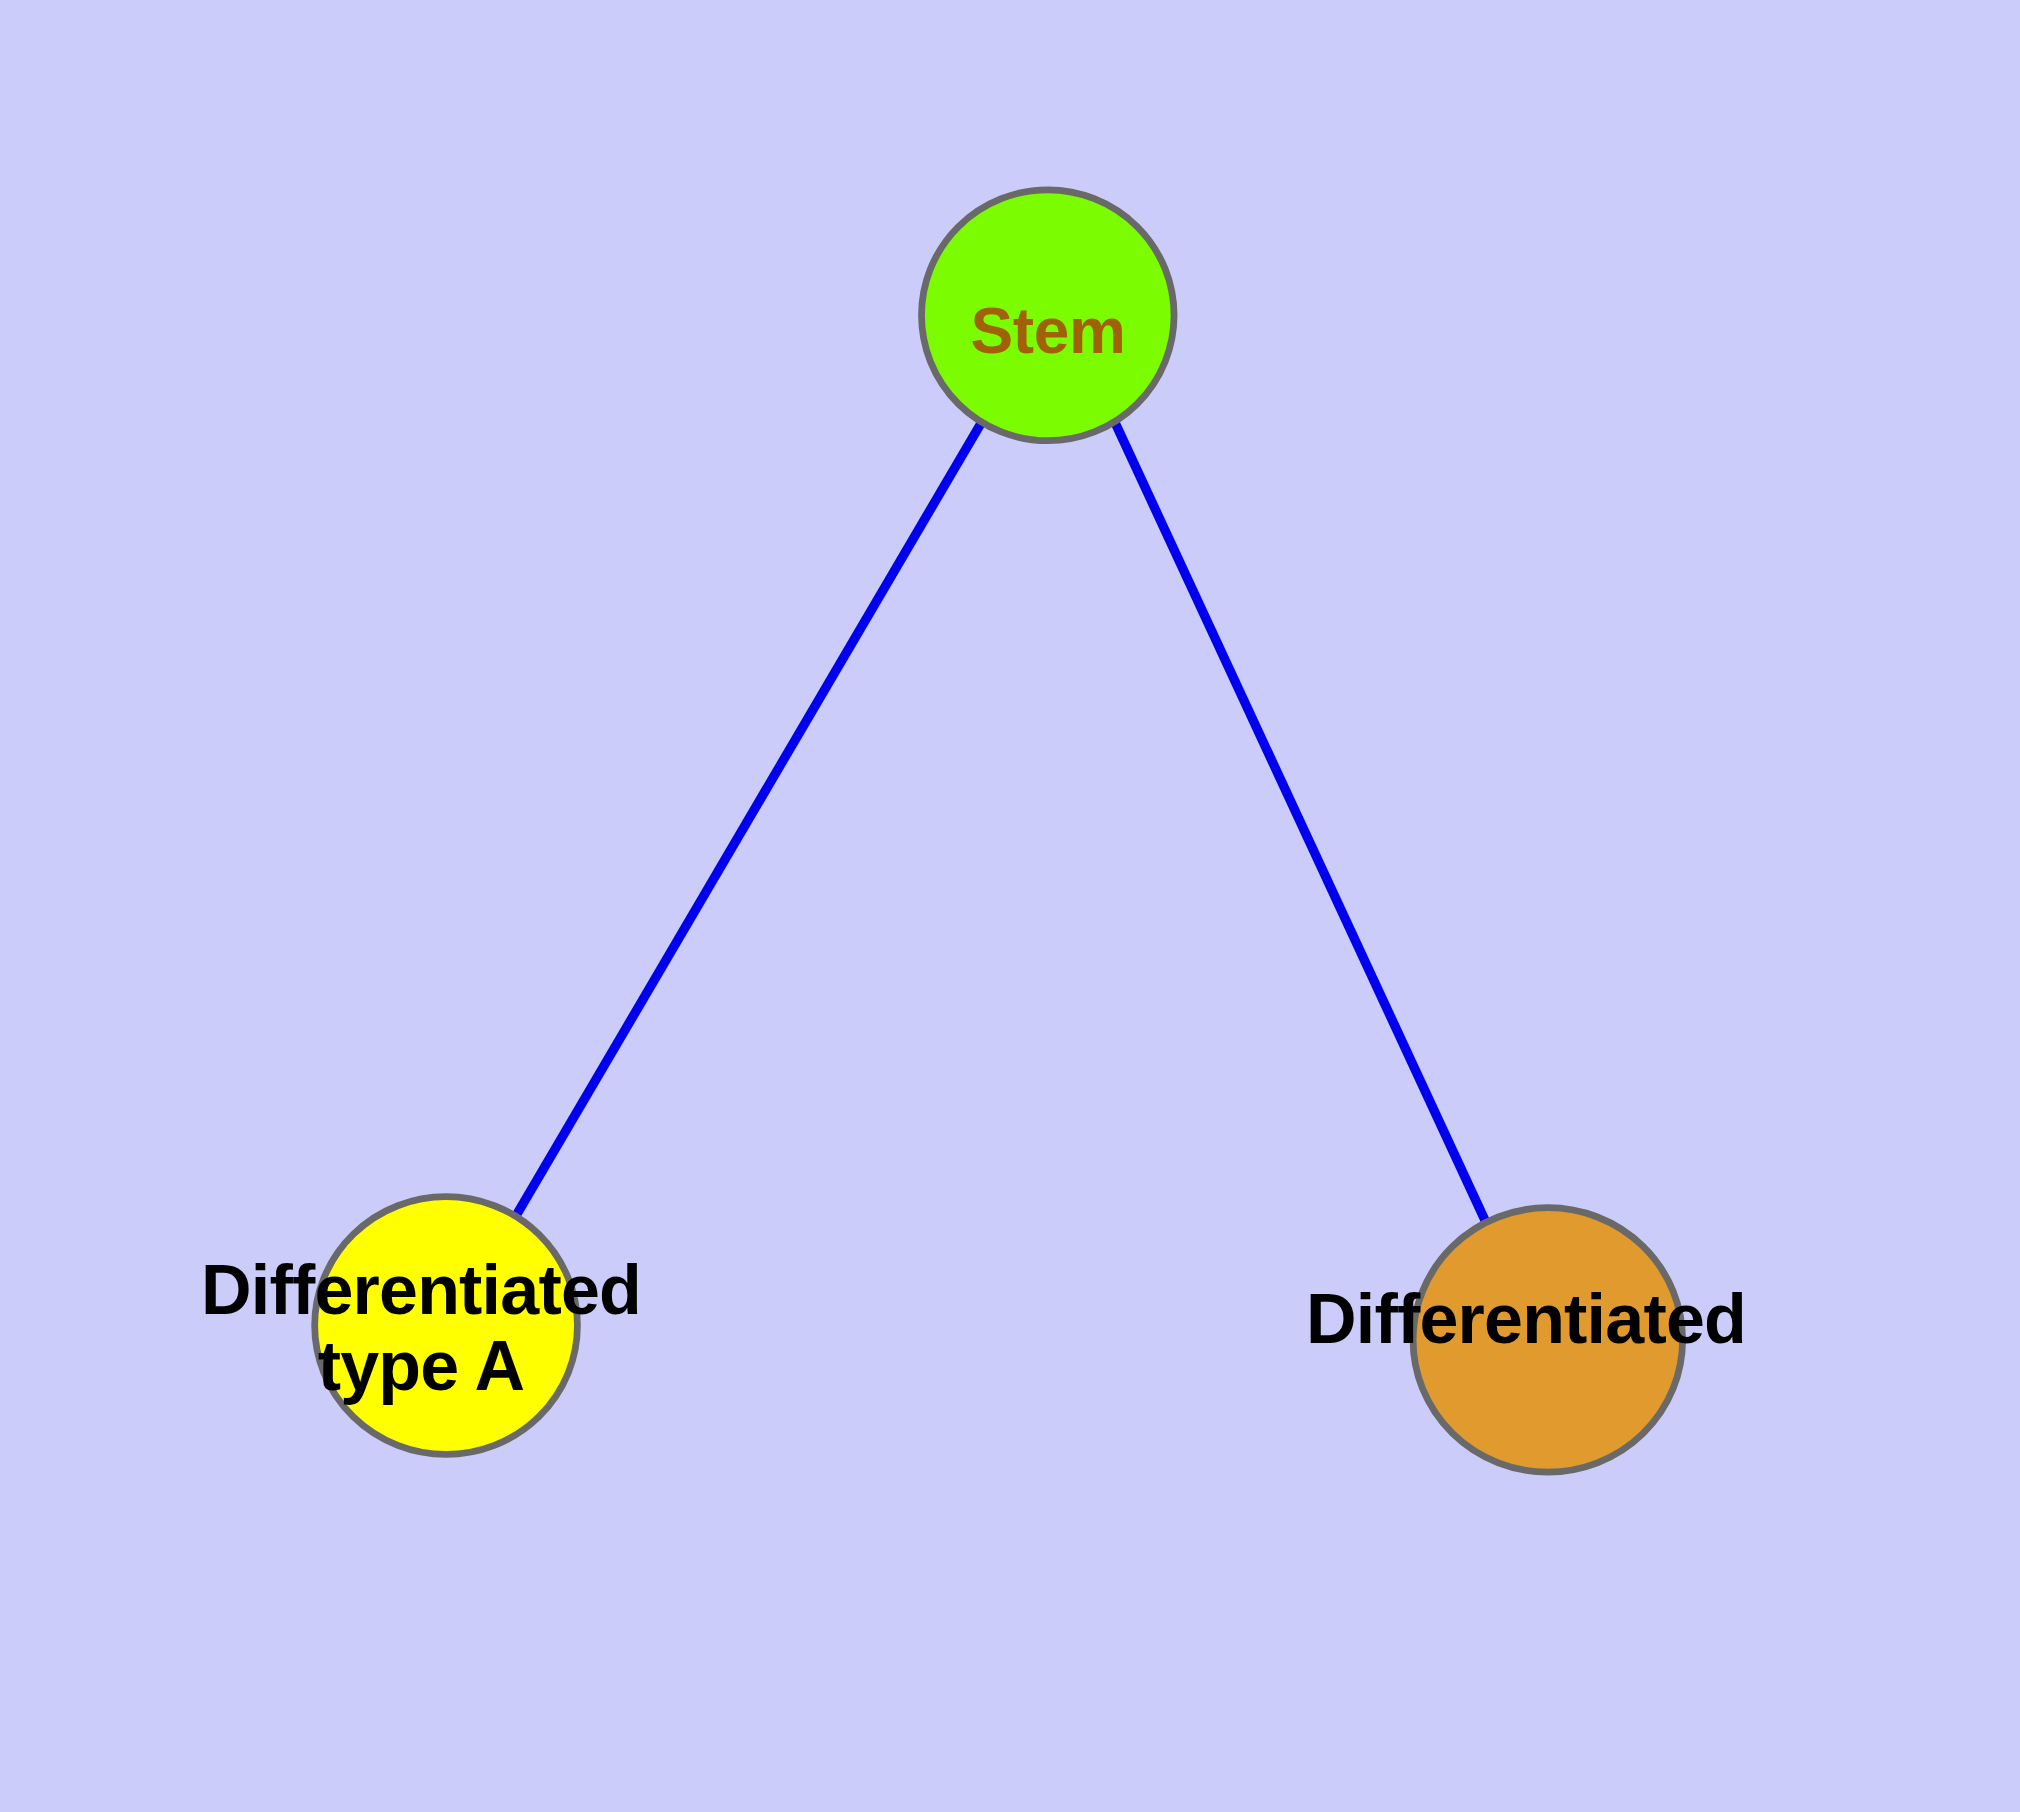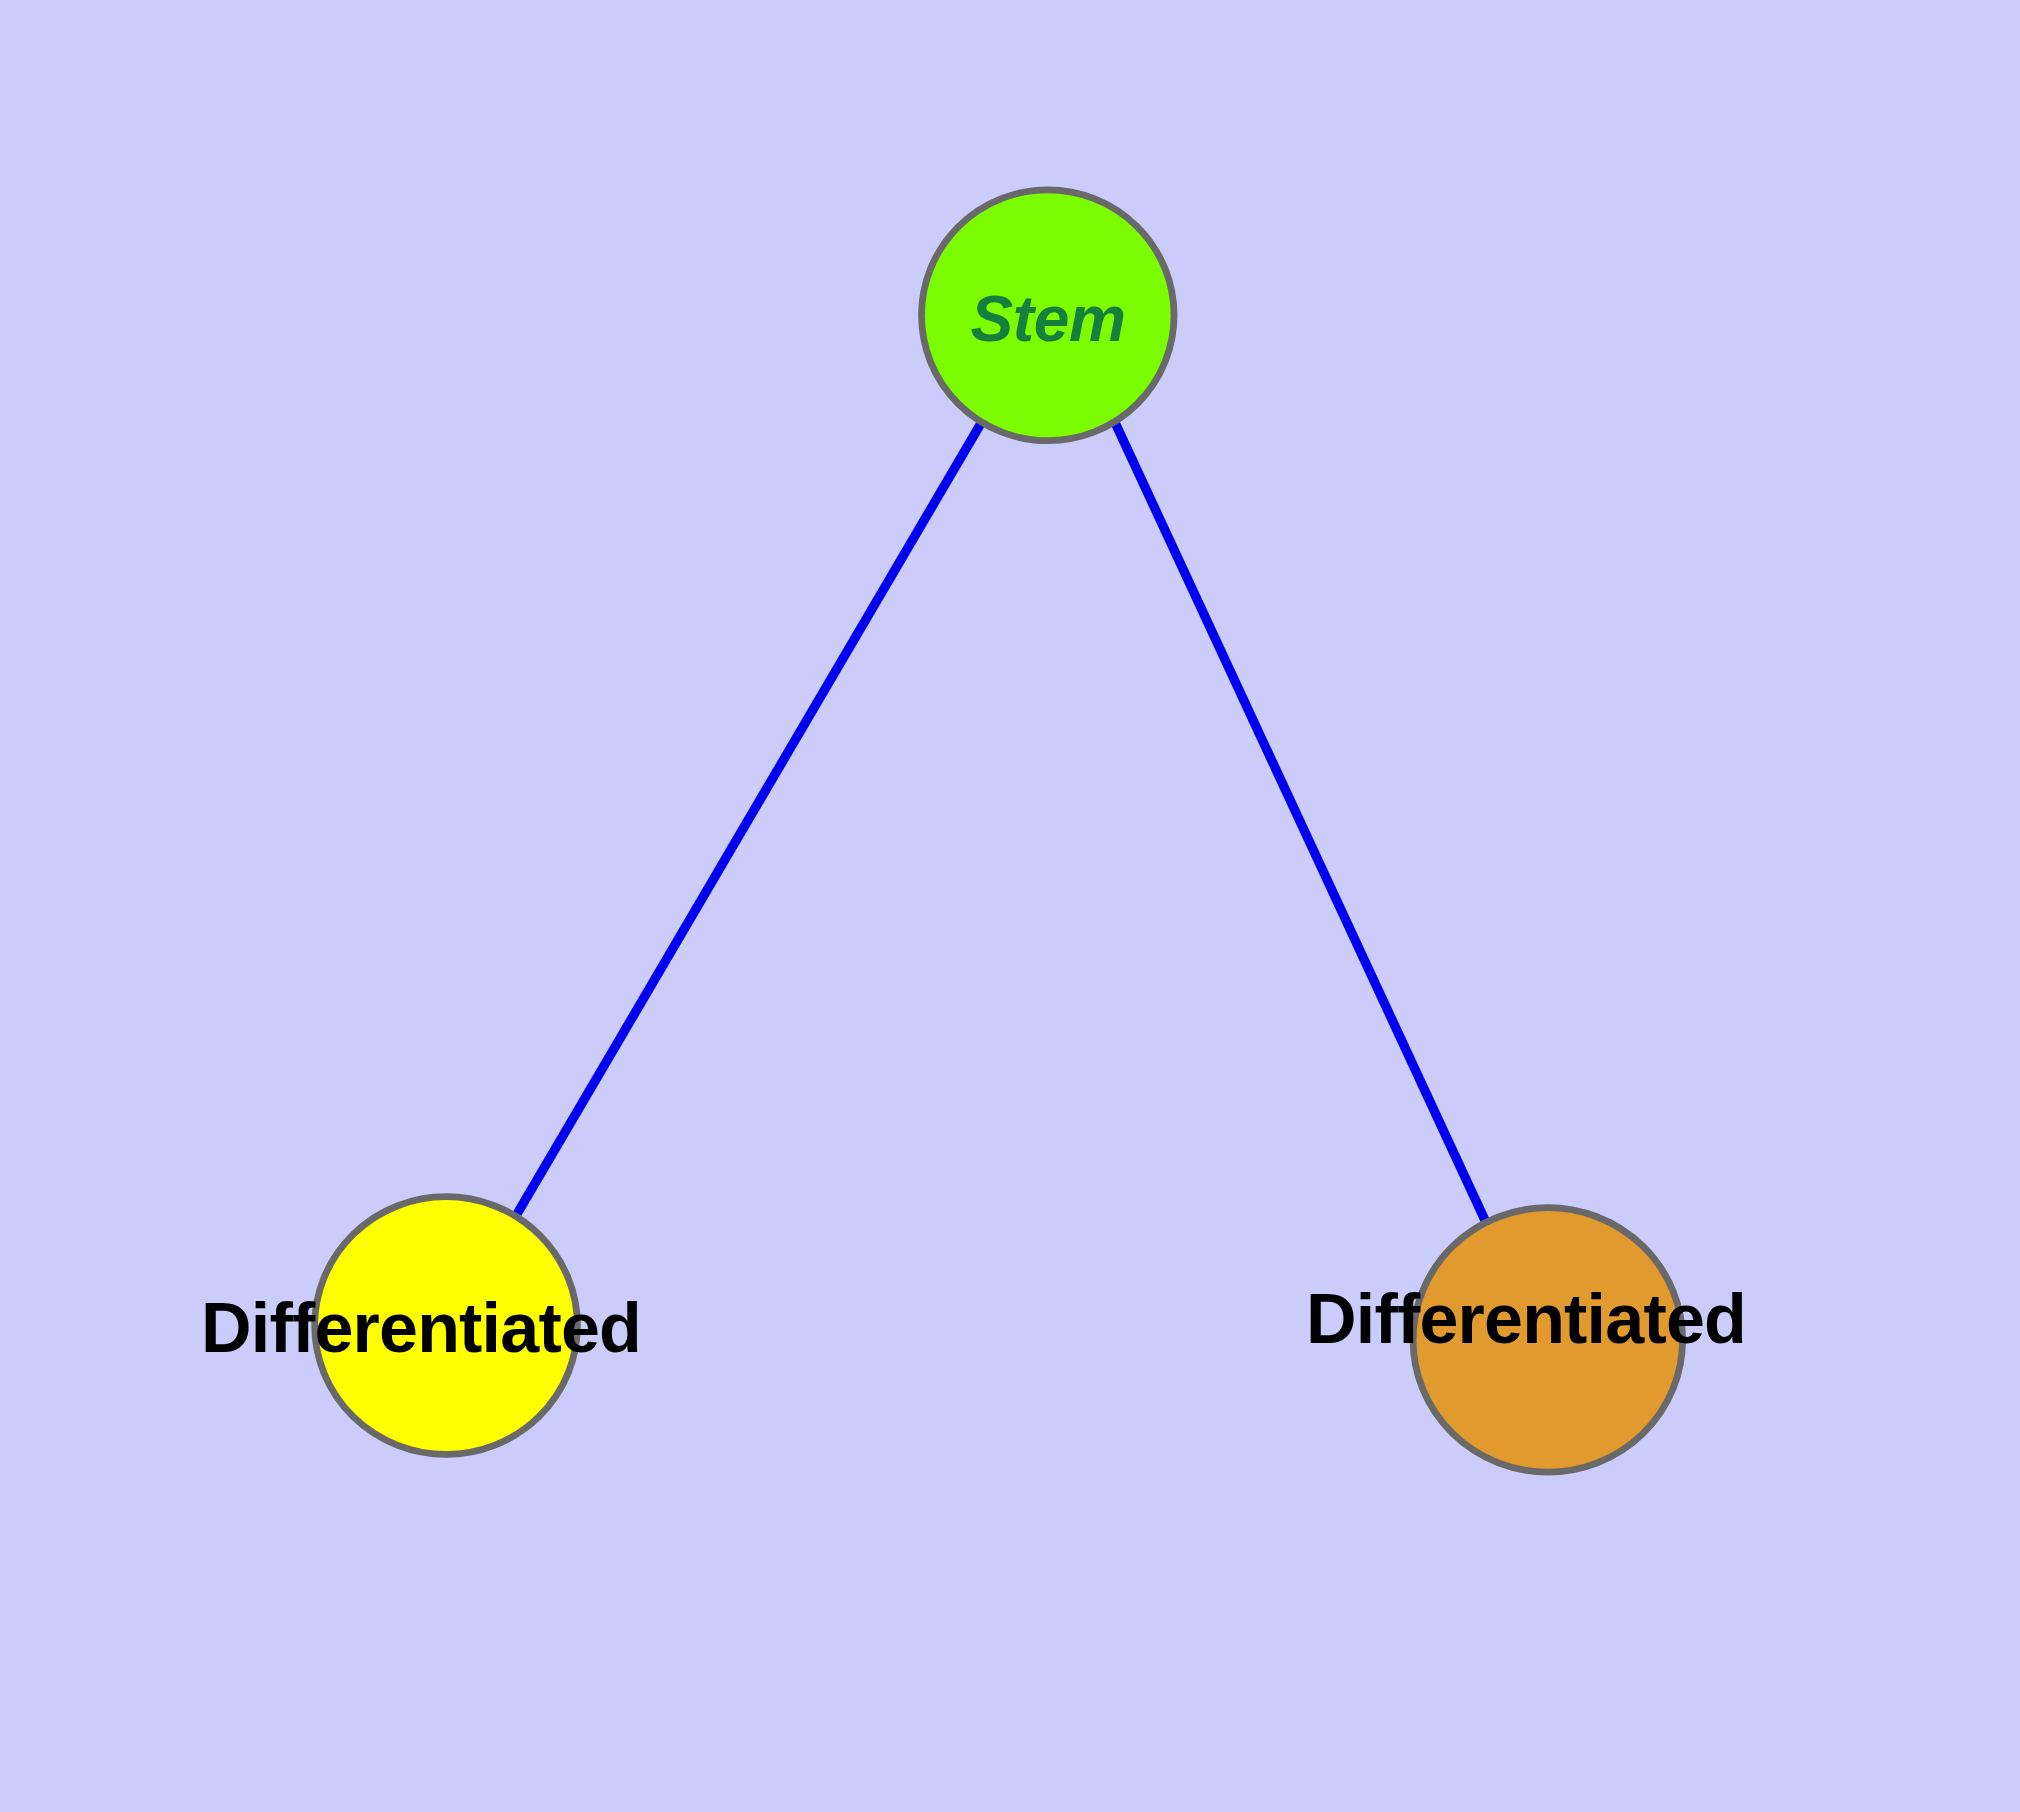--- a/index.html
+++ b/index.html
@@ -59,19 +59,19 @@
         <line x1="1316" y1="500" x2="1752" y2="1440" stroke="#0000ee" stroke-width="11" stroke-linecap="butt"></line>
       </g>
     <g id="nodes-layer">
         <ellipse cx="1236" cy="372" rx="149" ry="148" fill="#7cfc00" stroke="#696969" stroke-width="8"></ellipse>
         <ellipse cx="526" cy="1564" rx="155" ry="152" fill="#ffff00" stroke="#696969" stroke-width="8"></ellipse>
         <ellipse cx="1826" cy="1581" rx="159" ry="156" fill="#e09a2d" stroke="#696969" stroke-width="8"></ellipse>
       </g>
   </svg>
 
   <div id="labels-layer">
-      <div class="node-label label-root" style="left: 1048px; top: 320px; color: #15803d; font-style: italic;"><div>Stem</div></div>
-      <div class="node-label label-leaf" style="left: 421px; top: 1329px; color: rgb(0, 0, 0);"><div>Differentiated</div></div>
+      <div class="node-label label-root" style="left: 1048px; top: 332px; color: #a16207;"><div>Stem</div></div>
+      <div class="node-label label-leaf" style="left: 421px; top: 1329px; color: rgb(0, 0, 0);"><div>Differentiated</div><div>type A</div></div>
       <div class="node-label label-leaf" style="left: 1526px; top: 1320px; color: rgb(0, 0, 0);"><div>Differentiated</div></div>
     </div>
 
 </div>
 
 
 </body></html>

